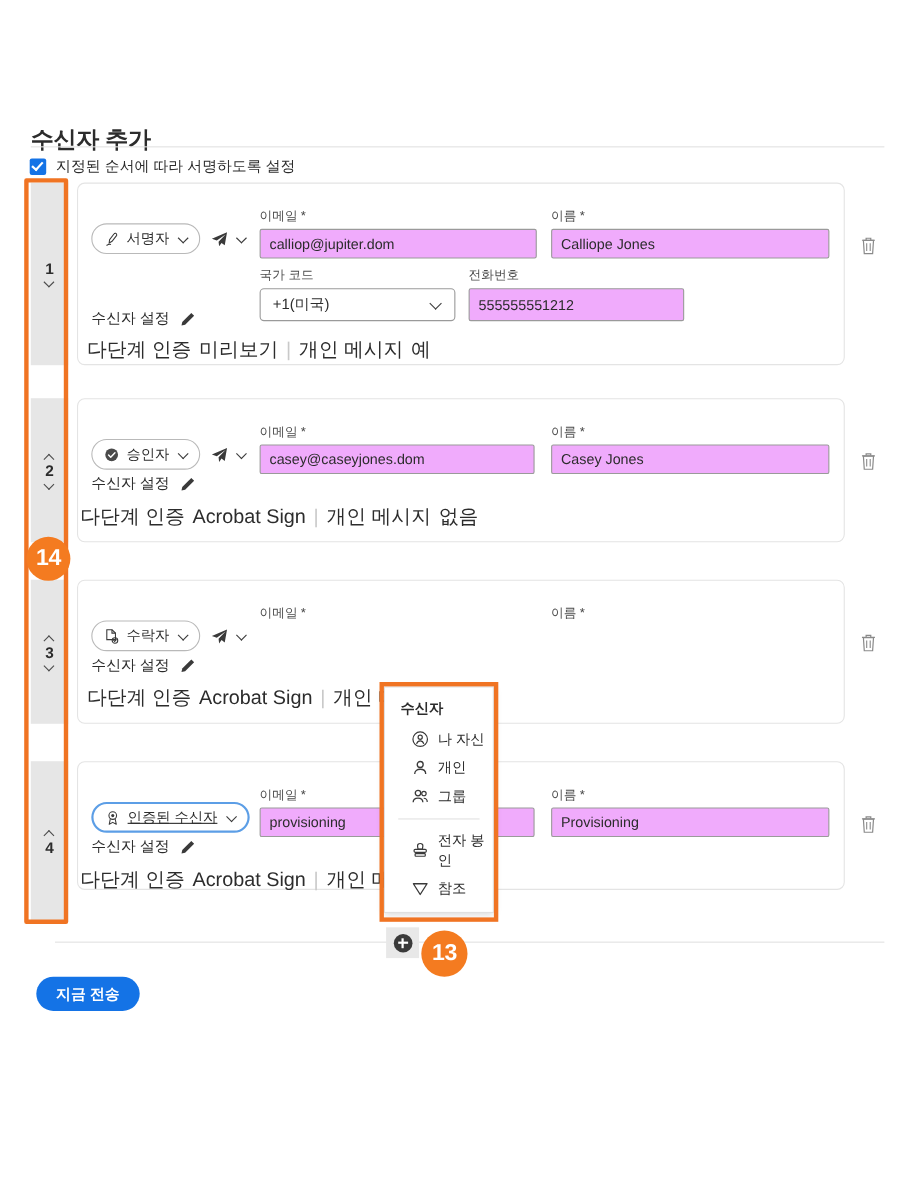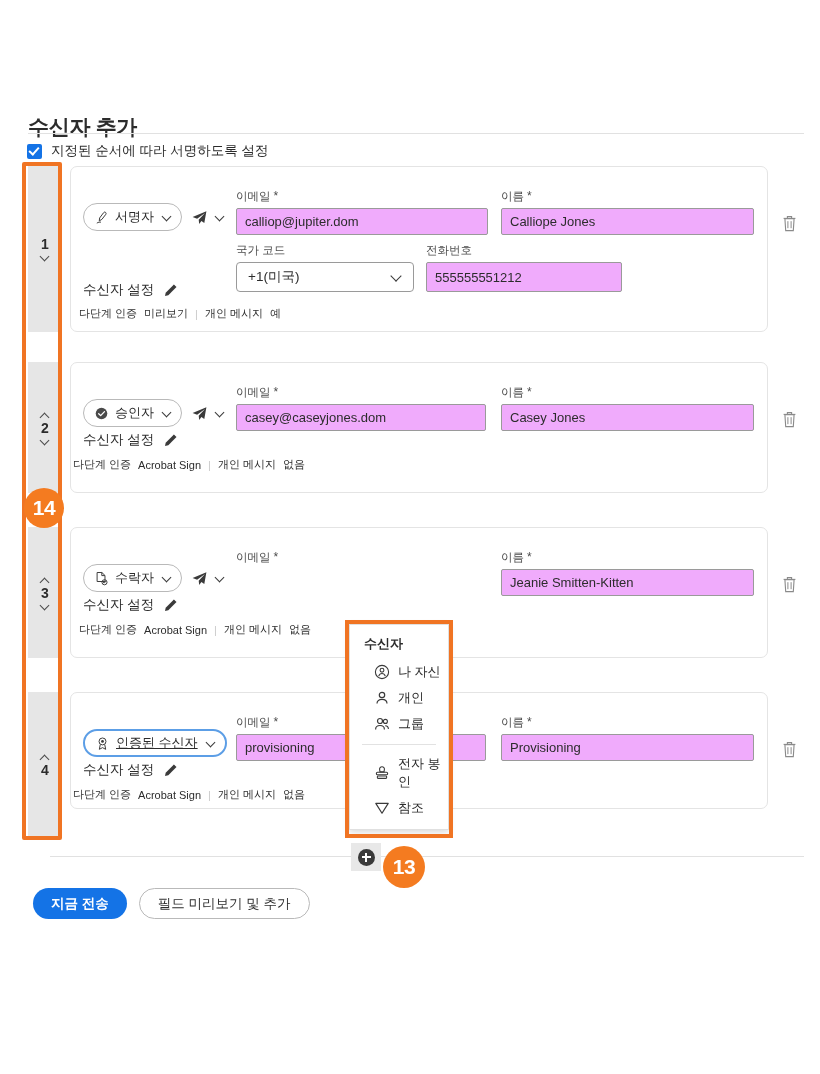--- a/index.html
+++ b/index.html
@@ -132,21 +132,21 @@
   .sel-chev::before {
     content:""; position:absolute; left:0px; top:1px;
     width:7px; height:7px; border:solid #3a3a3a; border-width:0 1.6px 1.6px 0;
     transform: rotate(45deg);
   }
 
   
   .rset { position: absolute; display: flex; align-items: center; gap: 9px; }
   .rset-label { font-size: 13.5px; color: #2c2c2c; }
   .pencil { width: 15px; height: 15px; }
-  .meta { position: absolute; font-size: 11px; color: #2c2c2c; display:flex; align-items:center; gap:7px; white-space: nowrap;}
+  .meta { position: absolute; font-size: 18px; color: #2c2c2c; display:flex; align-items:center; gap:7px; white-space: nowrap;}
   .meta .k { color: #2c2c2c; }
   .meta .v { color: #2c2c2c; }
   .meta .sep { color: #c9c9c9; }
 
   
   .trash { position: absolute; width: 17px; height: 19px; }
 
   
   .menu {
     position: absolute; left: 349px; top: 624px;
@@ -361,21 +361,20 @@
                 <path d="M15.4 2.2L1.6 8.1l4.5 1.6 7.9-5.6-6.3 6.6.5 4.2 2.2-3 2.9 2.1z" fill="#3a3a3a"></path>
               </svg></span>
             <span class="mini-chev"></span>
           </div>
         </div>
         <div class="fld" style="left:165px; top:22px; width:250px;">
           <div class="fld-label">이메일 <span class="req">*</span></div>
         </div>
         <div class="fld" style="left:430px; top:22px; width:253px;">
           <div class="fld-label">이름 <span class="req">*</span></div>
-          <div class="fld-input">Jeanie Smitten-Kitten</div>
         </div>
         <div class="rset" style="left:12px; top:68px;">
           <span class="rset-label">수신자 설정</span>
           <span class="pencil"><svg viewBox="0 0 15 15" width="15" height="15">
               <path d="M10.9 1.5l2.6 2.6-8.2 8.2-3.3.7.7-3.3z" fill="#3a3a3a"></path>
             </svg></span>
         </div>
         <div class="meta" style="left:8px; top:94px;">
           <span class="k">다단계 인증</span>
           <span class="v">Acrobat Sign</span>
@@ -503,16 +502,15 @@
   <div class="menu-frame"></div>
 
   <div class="footer-rule"></div>
   <div class="plus-btn">
     <span class="plus-circle"></span>
   </div>
   <div class="badge badge-13">13</div>
 
   <div class="btn-row">
     <div class="btn btn-primary">지금 전송</div>
-    <div class="btn btn-secondary">필드 미리보기 및 추가</div>
   </div>
 
 </div>
 
 </body></html>

